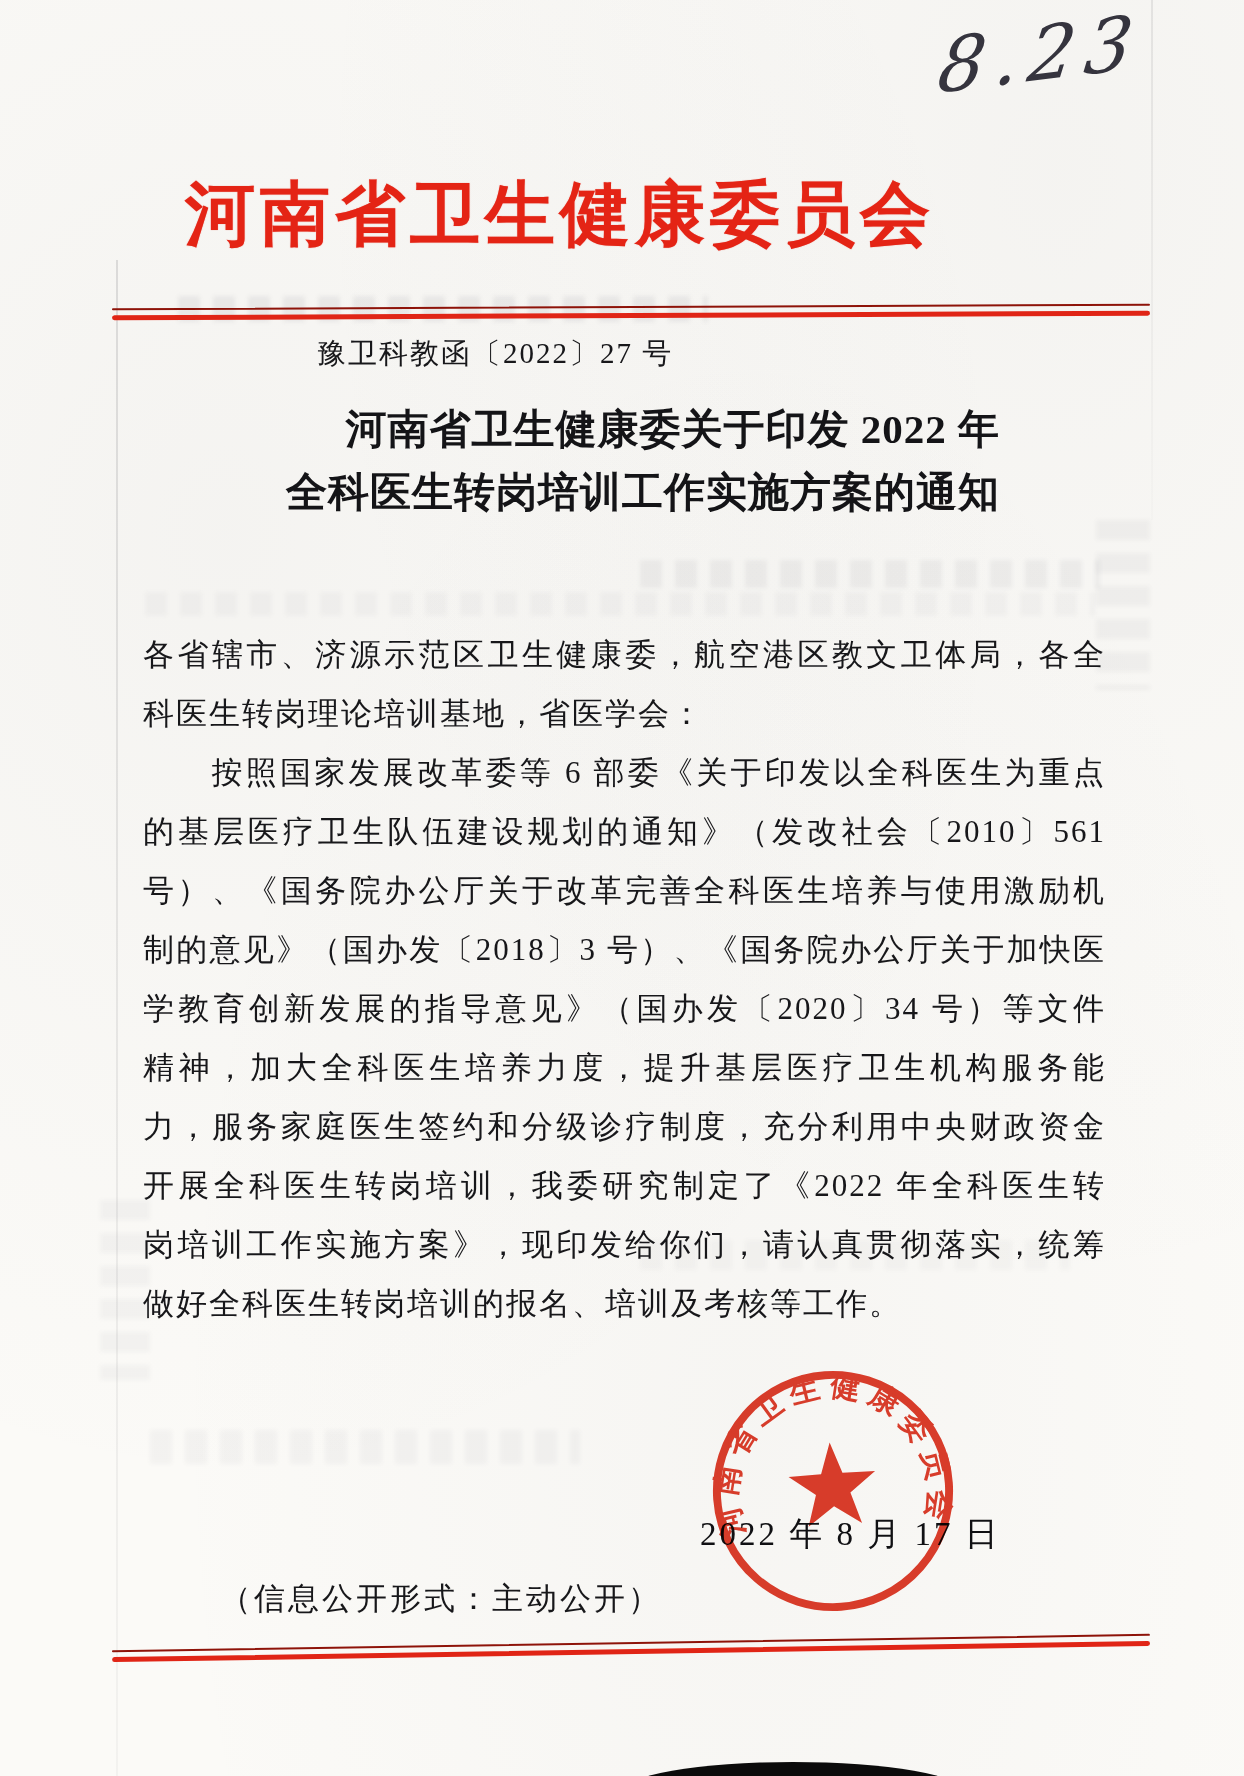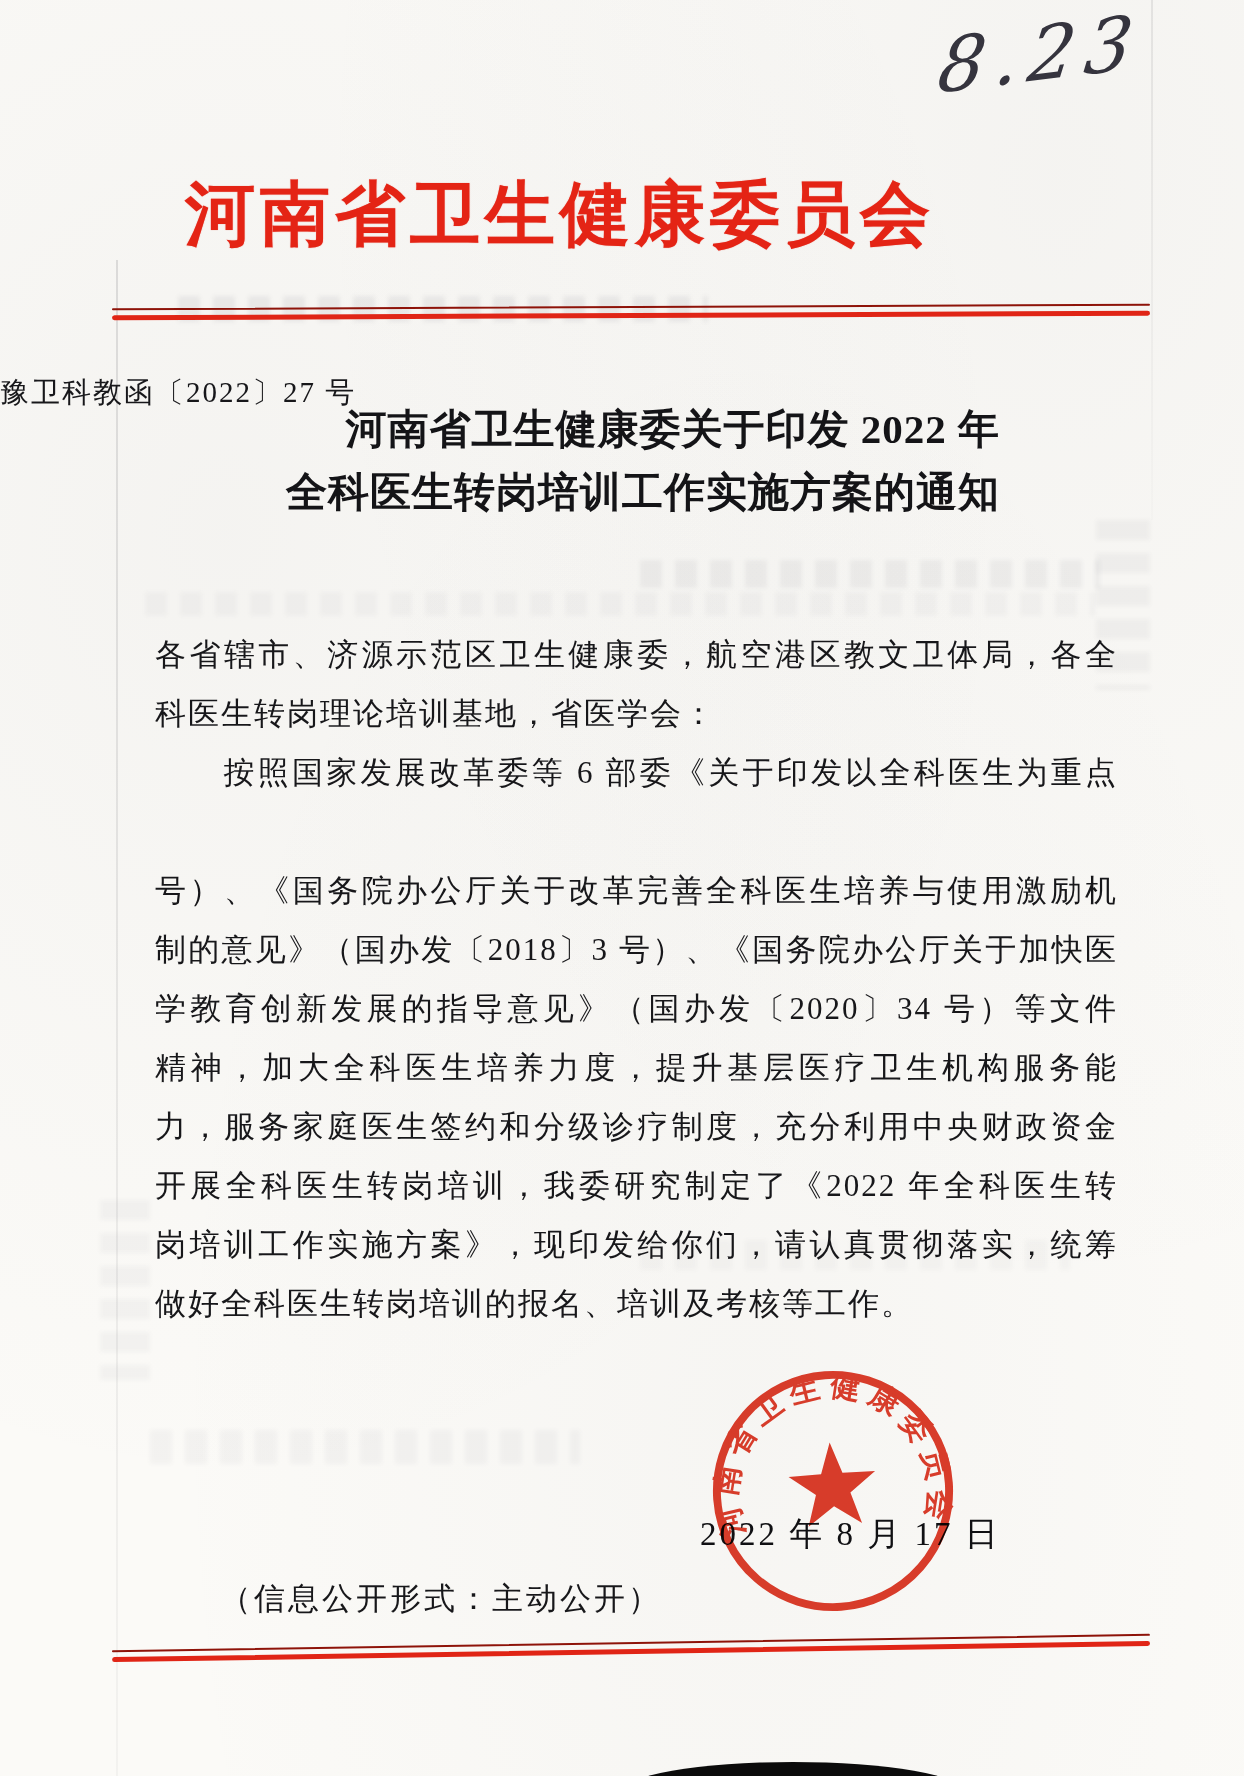--- a/index.html
+++ b/index.html
@@ -28,30 +28,30 @@
   .letterhead{position:absolute;left:120px;top:168px;width:880px;text-align:center;
     font-size:70px;font-weight:700;color:#e42415;letter-spacing:5px;
     text-shadow:0 0 1px rgba(228,36,21,.55);white-space:nowrap;}
 
   .rule{position:absolute;left:112px;width:1038px;}
   .rule .thin{height:2px;background:#8e1309;border-radius:2px;}
   .rule .thick{height:5px;background:#e02516;margin-top:5px;border-radius:3px;}
   .rule.top{top:306px;transform:rotate(-0.25deg);}
   .rule.bottom{top:1642px;transform:rotate(-0.9deg);}
 
-  .doc-number{position:absolute;left:0;top:334px;width:990px;text-align:left;
-    font-size:29px;color:#17171a;letter-spacing:2px;white-space:nowrap;margin-top:39px;}
+  .doc-number{position:absolute;left:0;top:334px;width:990px;text-align:center;
+    font-size:29px;color:#17171a;letter-spacing:2px;white-space:nowrap;}
 
   .doc-title{position:absolute;left:120px;top:398px;width:880px;text-align:right;
     font-size:41px;font-weight:700;color:#141417;line-height:63px;letter-spacing:1px;}
   .doc-title div{white-space:nowrap;}
 
   .body-line{position:absolute;left:143px;width:963px;height:59px;
     font-size:31px;color:#17171a;letter-spacing:2px;
-    text-align:justify;text-align-last:justify;margin-left:12px;}
+    text-align:justify;text-align-last:justify;}
   .body-line.no-just{text-align:center;text-align-last:left;}
 
   .date-line{position:absolute;left:700px;top:1512px;font-size:33px;color:#101013;
     letter-spacing:3px;white-space:nowrap;z-index:2;}
   .info-line{position:absolute;left:220px;top:1578px;font-size:31px;color:#17171a;
     letter-spacing:3px;white-space:nowrap;}
 
   .seal{position:absolute;left:704px;top:1362px;width:258px;height:258px;
     mix-blend-mode:multiply;opacity:.93;z-index:3;transform:rotate(-4deg);}
 
@@ -98,20 +98,21 @@
   <div class="doc-number">豫卫科教函〔2022〕27 号</div>
 
   <div class="doc-title">
     <div>河南省卫生健康委关于印发 2022 年</div>
     <div>全科医生转岗培训工作实施方案的通知</div>
   </div>
 
   <div class="body-line" style="top:634px">各省辖市、济源示范区卫生健康委，航空港区教文卫体局，各全</div>
   <div class="body-line no-just" style="top:693px">科医生转岗理论培训基地，省医学会：</div>
   <div class="body-line" style="top:752px">　　按照国家发展改革委等 6 部委《关于印发以全科医生为重点</div>
+  <div class="body-line" style="top:811px">的基层医疗卫生队伍建设规划的通知》（发改社会〔2010〕561</div>
   <div class="body-line" style="top:870px">号）、《国务院办公厅关于改革完善全科医生培养与使用激励机</div>
   <div class="body-line" style="top:929px">制的意见》（国办发〔2018〕3 号）、《国务院办公厅关于加快医</div>
   <div class="body-line" style="top:988px">学教育创新发展的指导意见》（国办发〔2020〕34 号）等文件</div>
   <div class="body-line" style="top:1047px">精神，加大全科医生培养力度，提升基层医疗卫生机构服务能</div>
   <div class="body-line" style="top:1106px">力，服务家庭医生签约和分级诊疗制度，充分利用中央财政资金</div>
   <div class="body-line" style="top:1165px">开展全科医生转岗培训，我委研究制定了《2022 年全科医生转</div>
   <div class="body-line no-just" style="top:1283px">做好全科医生转岗培训的报名、培训及考核等工作。</div>
   <div class="body-line" style="top:1224px">岗培训工作实施方案》，现印发给你们，请认真贯彻落实，统筹</div>
 
   <div class="date-line">2022 年 8 月 17 日</div>

